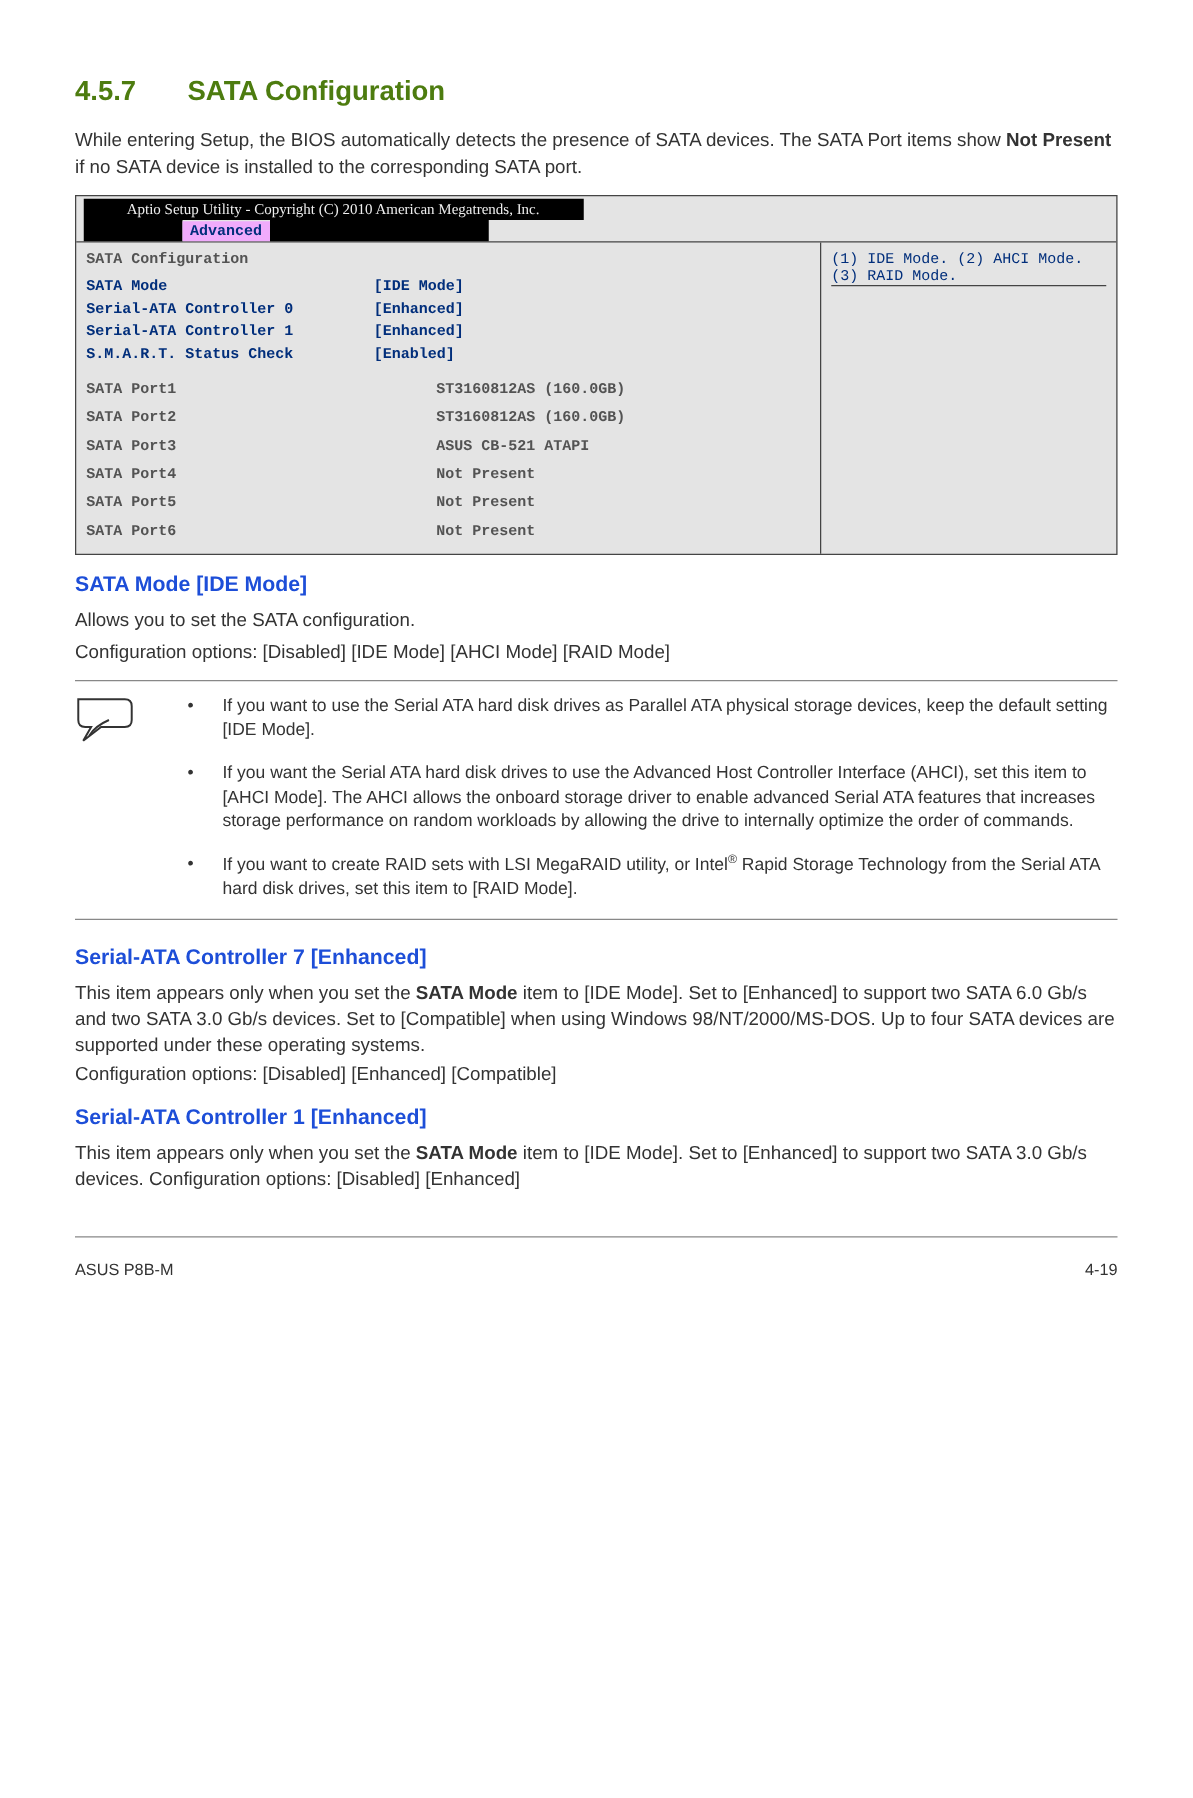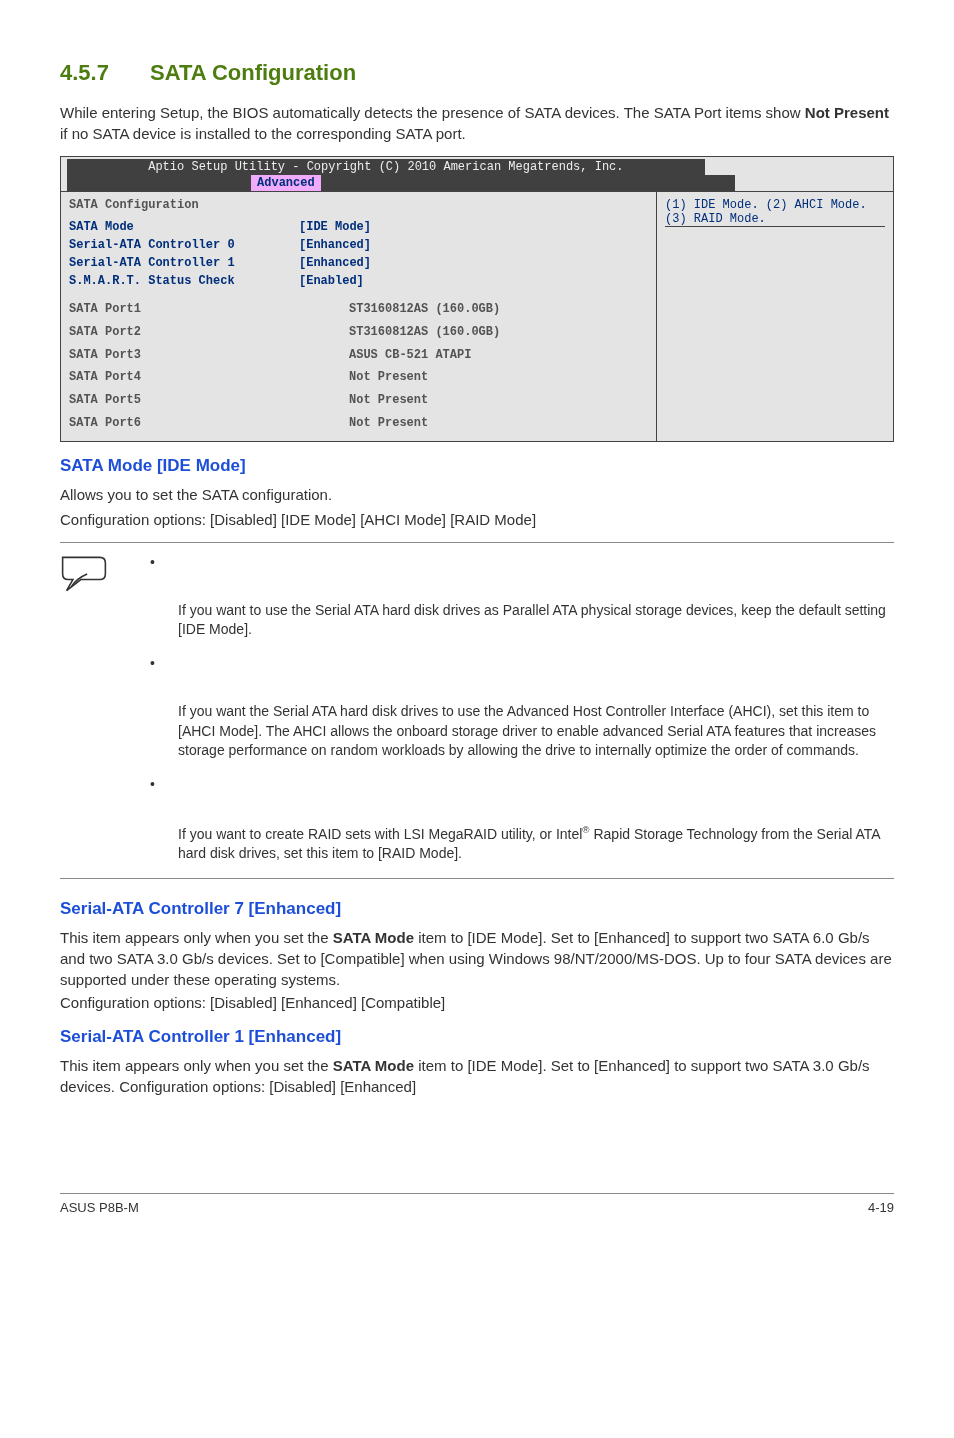--- a/index.html
+++ b/index.html
@@ -36,23 +36,24 @@
   font-family: "Courier New", monospace;
   font-size: 12px;
   margin: 0 0 10px 0;
 }
 .bios-header {
   color: #eee;
   padding: 2px 6px 0 6px;
   white-space: pre;
 }
 .bios-header .bg {
-  background: #404040;
+  background: #000000;
   display: inline-block;
   padding: 1px 2px;
+  font-family: Liberation Serif, serif;
 }
 .bios-header .tab {
   background: #f0abfc;
   color: #012e7b;
   display: inline-block;
   padding: 1px 6px;
   font-weight: bold;
 }
 .bios-body {
   display: flex;
@@ -108,26 +109,26 @@
   font-size: 14px;
   line-height: 1.4;
   margin-bottom: 14px;
   color: #333;
 }
 .note-item:last-child { margin-bottom: 0; }
 .note-item .bullet {
   width: 28px;
   flex-shrink: 0;
 }
-.note-item .txt { flex: 1; margin-top: 48px; }
+.note-item .txt { flex: 1; }
 sup { font-size: 0.7em; }
 .footer {
   border-top: 1px solid #888;
-  margin-top: 96px;
-  padding-top: 6px;
+  margin-top: 35px;
+  padding-top: 18px;
   display: flex;
   justify-content: space-between;
   font-size: 13px;
   color: #333;
 }
 </style>
 </head>
 <body>
 
 <div class="page">

